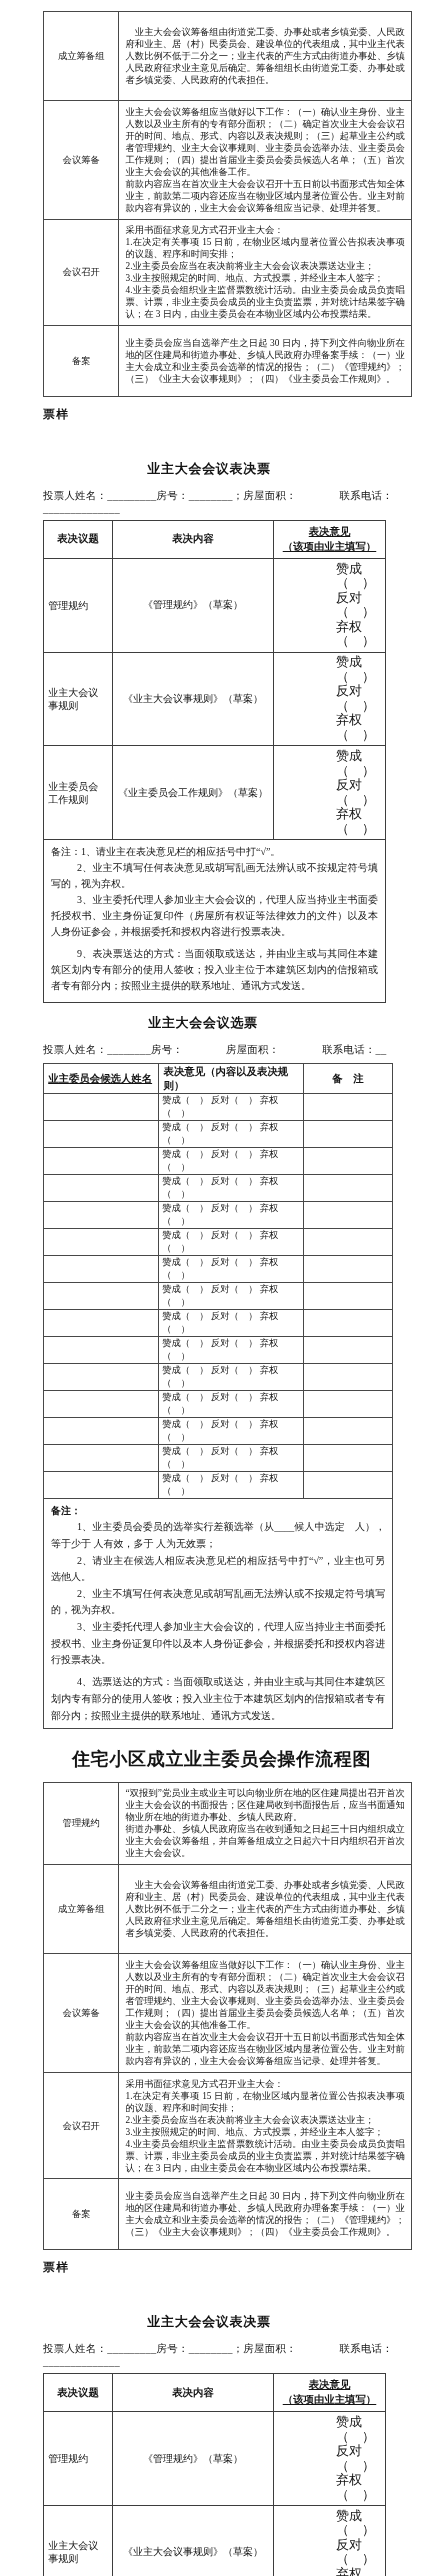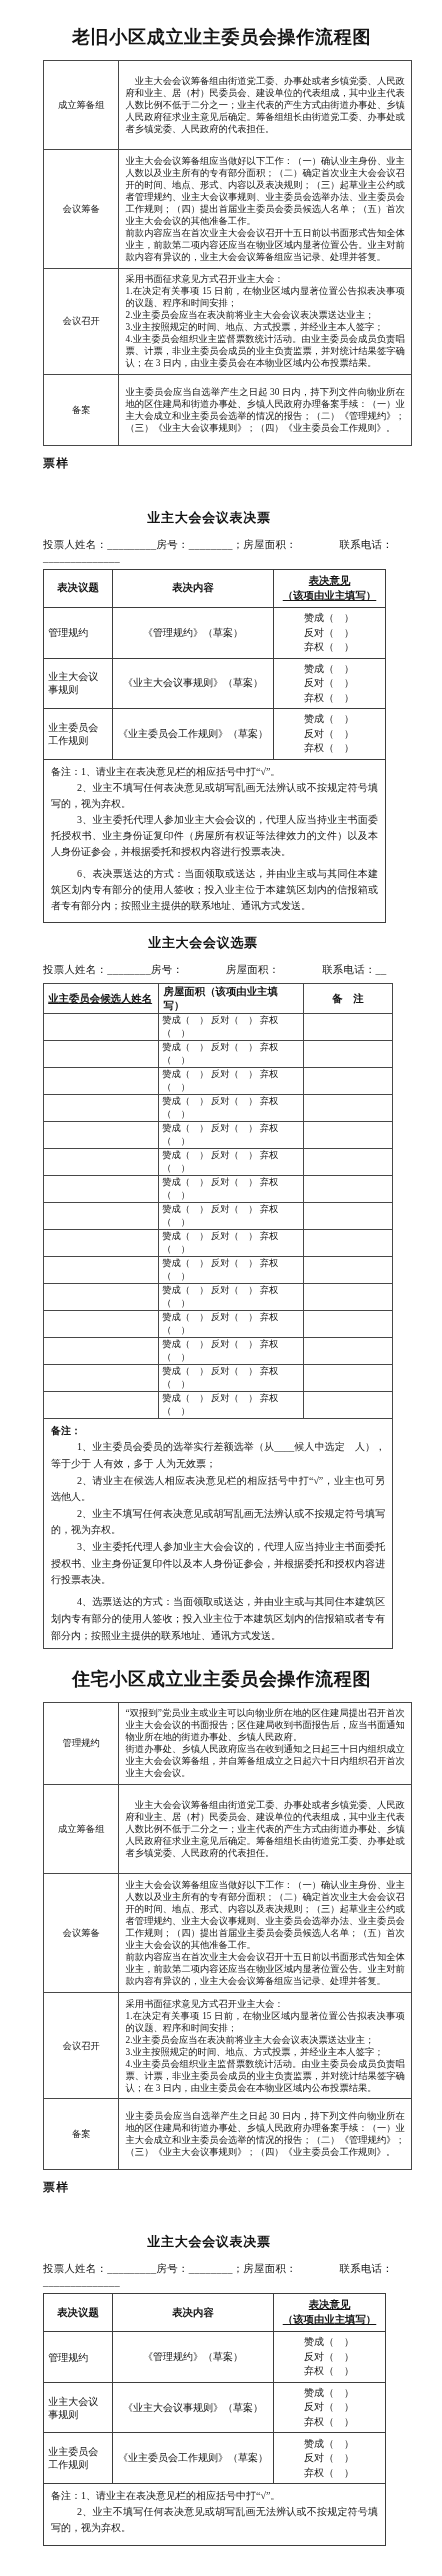--- a/index.html
+++ b/index.html
@@ -30,21 +30,21 @@
 
   .vote-table{width:332px;margin-left:43px;table-layout:fixed;}
   .vote-table td{border:1px solid #3d3d3d;}
   .vote-table .hcell{font-weight:bold;font-size:10.4px;text-align:center;height:35px;white-space:pre-line;line-height:14.5px;}
   .vt-c1{width:66px;}
   .vt-c2{width:158px;}
   .vt-c3{width:109px;text-decoration:underline;}
   .vote-table .topic{text-align:left;font-size:10px;line-height:13px;padding:1.4px 4.2px;}
   .vote-table .content{text-align:center;font-size:10px;}
   .vote-table .opts{height:44px;padding:2.8px 0 2.8px 30px;}
-  .opt-line{font-size:10px;line-height:14.5px;}
+  .opt-line{font-size:13px;line-height:14.5px;margin-left:32px;}
   .notes-cell{padding:4.2px 7px 8.3px 7px;font-size:10px;line-height:16px;text-align:justify;vertical-align:top;}
   .note-p{margin:0;}
   .note-p.indent{text-indent:2.6em;}
   .note-p.gap{margin-top:5.5px;}
 
   .elect-table{width:320px;margin-left:43px;table-layout:fixed;border:1.4px solid #3d3d3d;}
   .elect-table td{border:0.7px solid #474747;}
   .et-c1{width:106px;text-decoration:underline;}
   .et-c2{width:135px;}
   .et-c3{width:80px;}
@@ -52,21 +52,20 @@
   .elect-table .hcell.center{text-align:center;}
   .elect-table .opt-row td{height:14px;font-size:9.3px;padding:0 2.8px;}
   .elect-notes{height:130px;vertical-align:top;padding:3.5px 7px;font-size:10px;line-height:16.6px;text-align:justify;}
   .elect-notes .label{margin:0;font-weight:bold;}
 </style>
 </head>
 <body>
 
 <div class="page">
 
-  <h1 class="doc-title">老旧小区成立业主委员会操作流程图</h1>
 
 
   <table class="flow-table">
     <tbody>
         <tr>
       <td class="flow-label">成立筹备组</td>
       <td class="flow-content pad-lg">　业主大会会议筹备组由街道党工委、办事处或者乡镇党委、人民政府和业主、居（村）民委员会、建设单位的代表组成，其中业主代表人数比例不低于二分之一；业主代表的产生方式由街道办事处、乡镇人民政府征求业主意见后确定。筹备组组长由街道党工委、办事处或者乡镇党委、人民政府的代表担任。</td>
     </tr>
     <tr>
       <td class="flow-label">会议筹备</td>
@@ -125,33 +124,33 @@
         <div class="opt-line">赞成（　）</div>
         <div class="opt-line">反对（　）</div>
         <div class="opt-line">弃权（　）</div>
       </td>
     </tr>
     <tr>
       <td class="notes-cell" colspan="3">
         <p class="note-p">备注：1、请业主在表决意见栏的相应括号中打“√”。</p>
         <p class="note-p indent">2、业主不填写任何表决意见或胡写乱画无法辨认或不按规定符号填写的，视为弃权。</p>
         <p class="note-p indent">3、业主委托代理人参加业主大会会议的，代理人应当持业主书面委托授权书、业主身份证复印件（房屋所有权证等法律效力的文件）以及本人身份证参会，并根据委托和授权内容进行投票表决。</p>
-        <p class="note-p indent gap">6、表决票送达的方式：当面领取或送达，并由业主或与其同住本建筑区划内专有部分的使用人签收；投入业主位于本建筑区划内的信报箱或者专有部分内；按照业主提供的联系地址、通讯方式发送。</p>
+        <p class="note-p indent gap">9、表决票送达的方式：当面领取或送达，并由业主或与其同住本建筑区划内专有部分的使用人签收；投入业主位于本建筑区划内的信报箱或者专有部分内；按照业主提供的联系地址、通讯方式发送。</p>
       </td>
     </tr>
   </tbody>
     </table>
 
   <h2 class="ballot-title w-elect tight">业主大会会议选票</h2>
   <div class="voter-line">投票人姓名：________房号：　　　　房屋面积：　　　　联系电话：__</div>
   <table class="elect-table">
     <tbody>
         <tr>
       <td class="hcell et-c1">业主委员会候选人姓名</td>
-      <td class="hcell et-c2">房屋面积（该项由业主填写）</td>
+      <td class="hcell et-c2">表决意见（内容以及表决规则）</td>
       <td class="hcell et-c3 center">备　注</td>
     </tr>
     <tr class="opt-row">
           <td></td>
           <td>赞成（　） 反对（　） 弃权（　）</td>
           <td></td>
         </tr>
     <tr class="opt-row">
           <td></td>
           <td>赞成（　） 反对（　） 弃权（　）</td>

